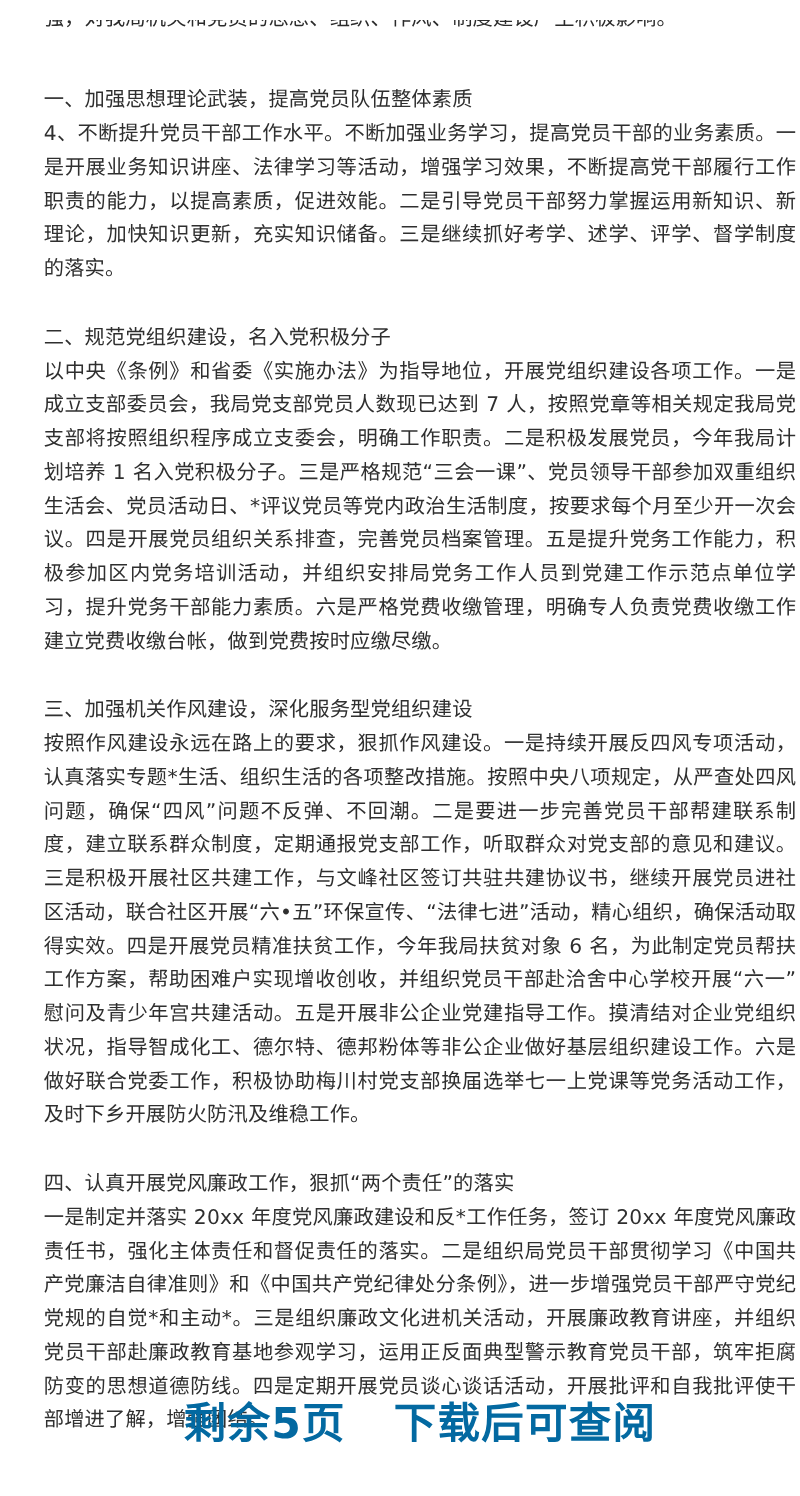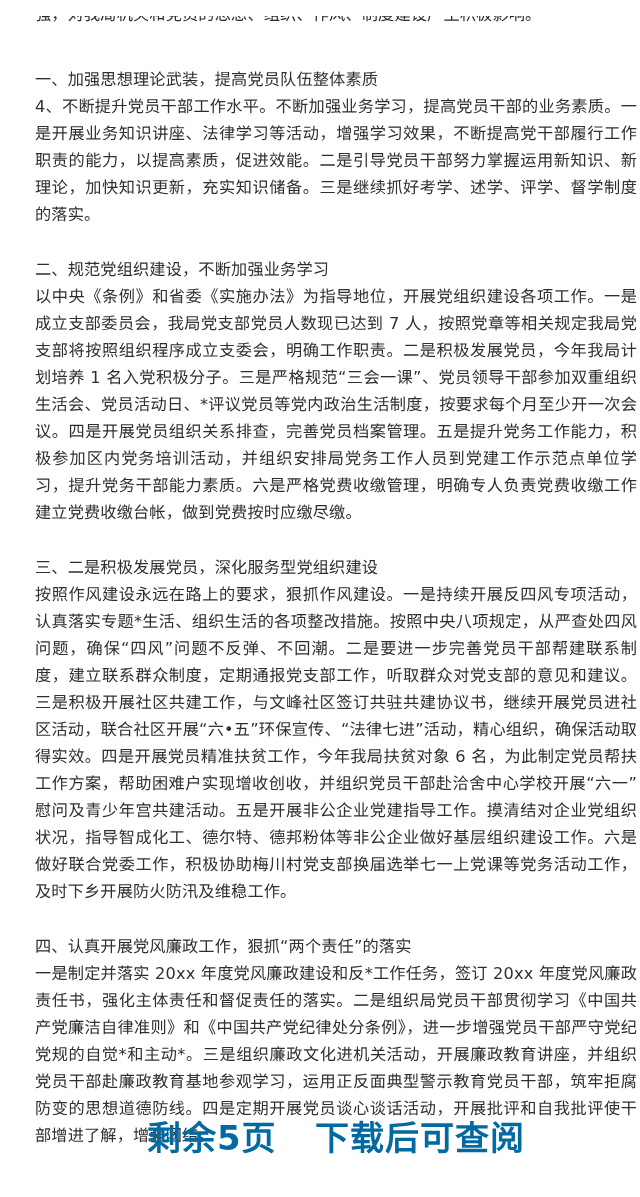--- a/index.html
+++ b/index.html
@@ -90,28 +90,28 @@
     <div class="spacer-top"></div>
 
     <div>
       <p class="para heading">一、加强思想理论武装，提高党员队伍整体素质</p>
       <p class="para">4、不断提升党员干部工作水平。不断加强业务学习，提高党员干部的业务素质。一是开展业务知识讲座、法律学习等活动，增强学习效果，不断提高党干部履行工作职责的能力，以提高素质，促进效能。二是引导党员干部努力掌握运用新知识、新理论，加快知识更新，充实知识储备。三是继续抓好考学、述学、评学、督学制度的落实。</p>
     </div>
 
     <div class="gap-block"></div>
 
     <div>
-      <p class="para heading">二、规范党组织建设，不断加强业务学习</p>
+      <p class="para heading">二、规范党组织建设，名入党积极分子</p>
       <p class="para">以中央《条例》和省委《实施办法》为指导地位，开展党组织建设各项工作。一是成立支部委员会，我局党支部党员人数现已达到 7 人，按照党章等相关规定我局党支部将按照组织程序成立支委会，明确工作职责。二是积极发展党员，今年我局计划培养 1 名入党积极分子。三是严格规范“三会一课”、党员领导干部参加双重组织生活会、党员活动日、*评议党员等党内政治生活制度，按要求每个月至少开一次会议。四是开展党员组织关系排查，完善党员档案管理。五是提升党务工作能力，积极参加区内党务培训活动，并组织安排局党务工作人员到党建工作示范点单位学习，提升党务干部能力素质。六是严格党费收缴管理，明确专人负责党费收缴工作建立党费收缴台帐，做到党费按时应缴尽缴。</p>
     </div>
 
     <div class="gap-block"></div>
 
     <div>
-      <p class="para heading">三、二是积极发展党员，深化服务型党组织建设</p>
+      <p class="para heading">三、加强机关作风建设，深化服务型党组织建设</p>
       <p class="para">按照作风建设永远在路上的要求，狠抓作风建设。一是持续开展反四风专项活动，认真落实专题*生活、组织生活的各项整改措施。按照中央八项规定，从严查处四风问题，确保“四风”问题不反弹、不回潮。二是要进一步完善党员干部帮建联系制度，建立联系群众制度，定期通报党支部工作，听取群众对党支部的意见和建议。三是积极开展社区共建工作，与文峰社区签订共驻共建协议书，继续开展党员进社区活动，联合社区开展“六•五”环保宣传、“法律七进”活动，精心组织，确保活动取得实效。四是开展党员精准扶贫工作，今年我局扶贫对象 6 名，为此制定党员帮扶工作方案，帮助困难户实现增收创收，并组织党员干部赴洽舍中心学校开展“六一”慰问及青少年宫共建活动。五是开展非公企业党建指导工作。摸清结对企业党组织状况，指导智成化工、德尔特、德邦粉体等非公企业做好基层组织建设工作。六是做好联合党委工作，积极协助梅川村党支部换届选举七一上党课等党务活动工作，及时下乡开展防火防汛及维稳工作。</p>
     </div>
 
     <div class="gap-block"></div>
 
     <div>
       <p class="para heading">四、认真开展党风廉政工作，狠抓“两个责任”的落实</p>
       <p class="para">一是制定并落实 20xx 年度党风廉政建设和反*工作任务，签订 20xx 年度党风廉政责任书，强化主体责任和督促责任的落实。二是组织局党员干部贯彻学习《中国共产党廉洁自律准则》和《中国共产党纪律处分条例》，进一步增强党员干部严守党纪党规的自觉*和主动*。三是组织廉政文化进机关活动，开展廉政教育讲座，并组织党员干部赴廉政教育基地参观学习，运用正反面典型警示教育党员干部，筑牢拒腐防变的思想道德防线。四是定期开展党员谈心谈话活动，开展批评和自我批评使干部增进了解，增强团结。</p>
     </div>
 

